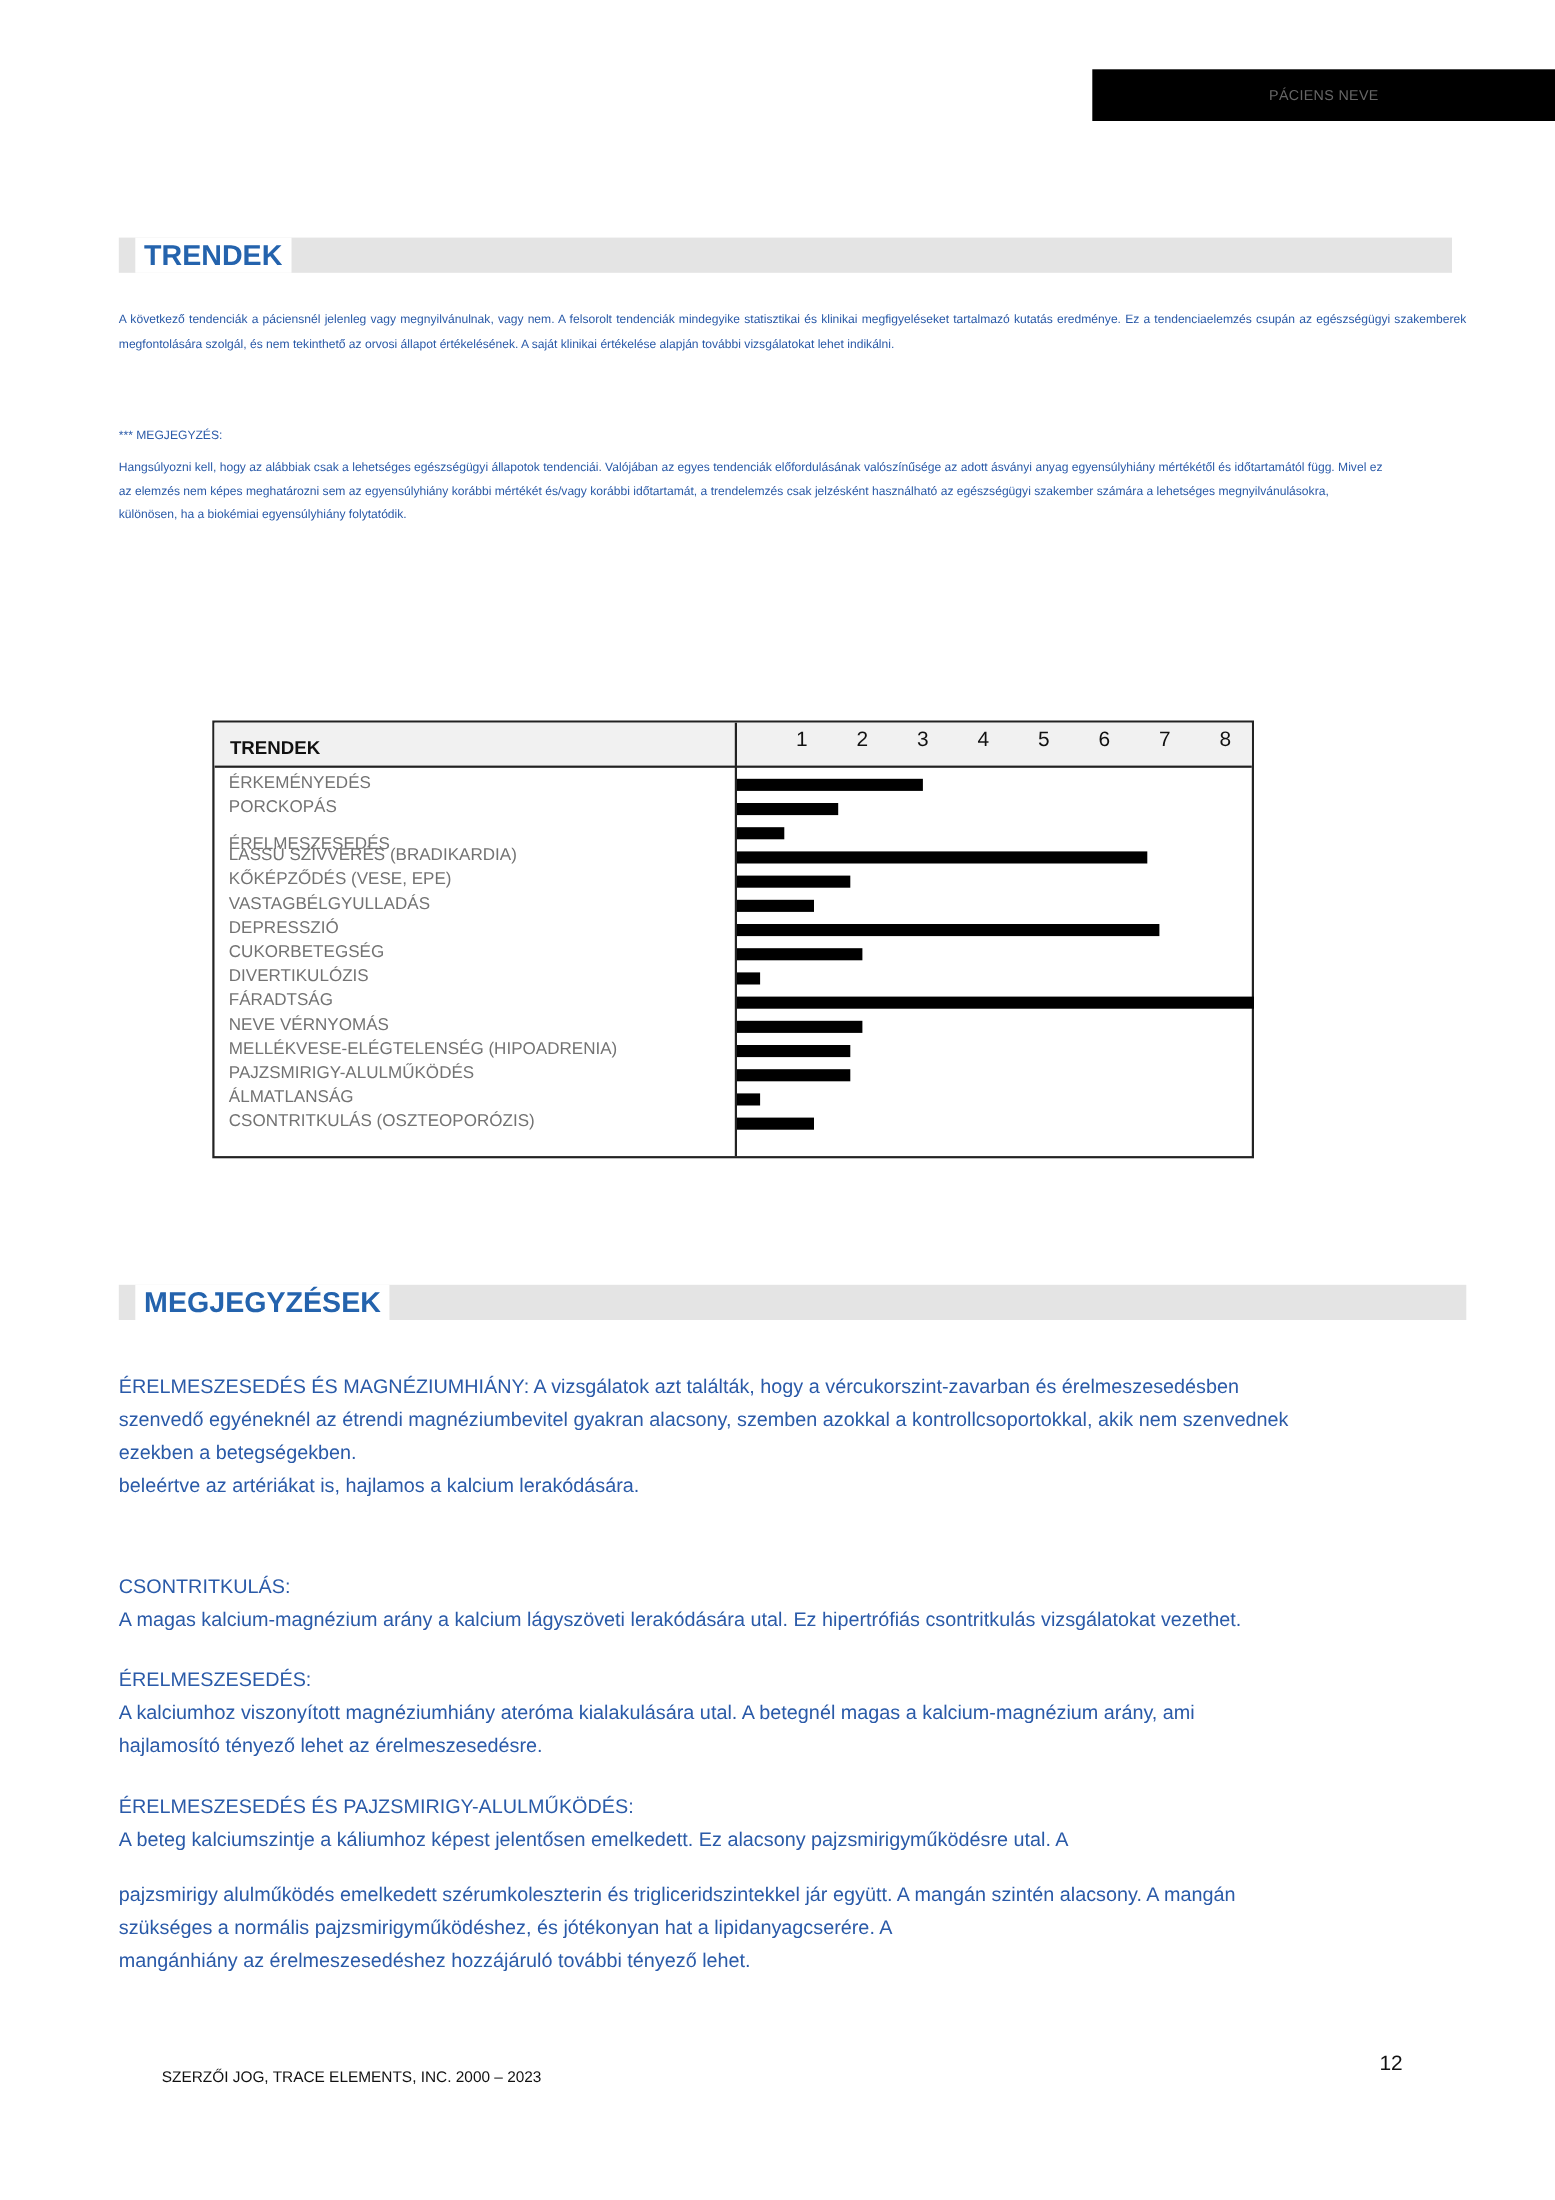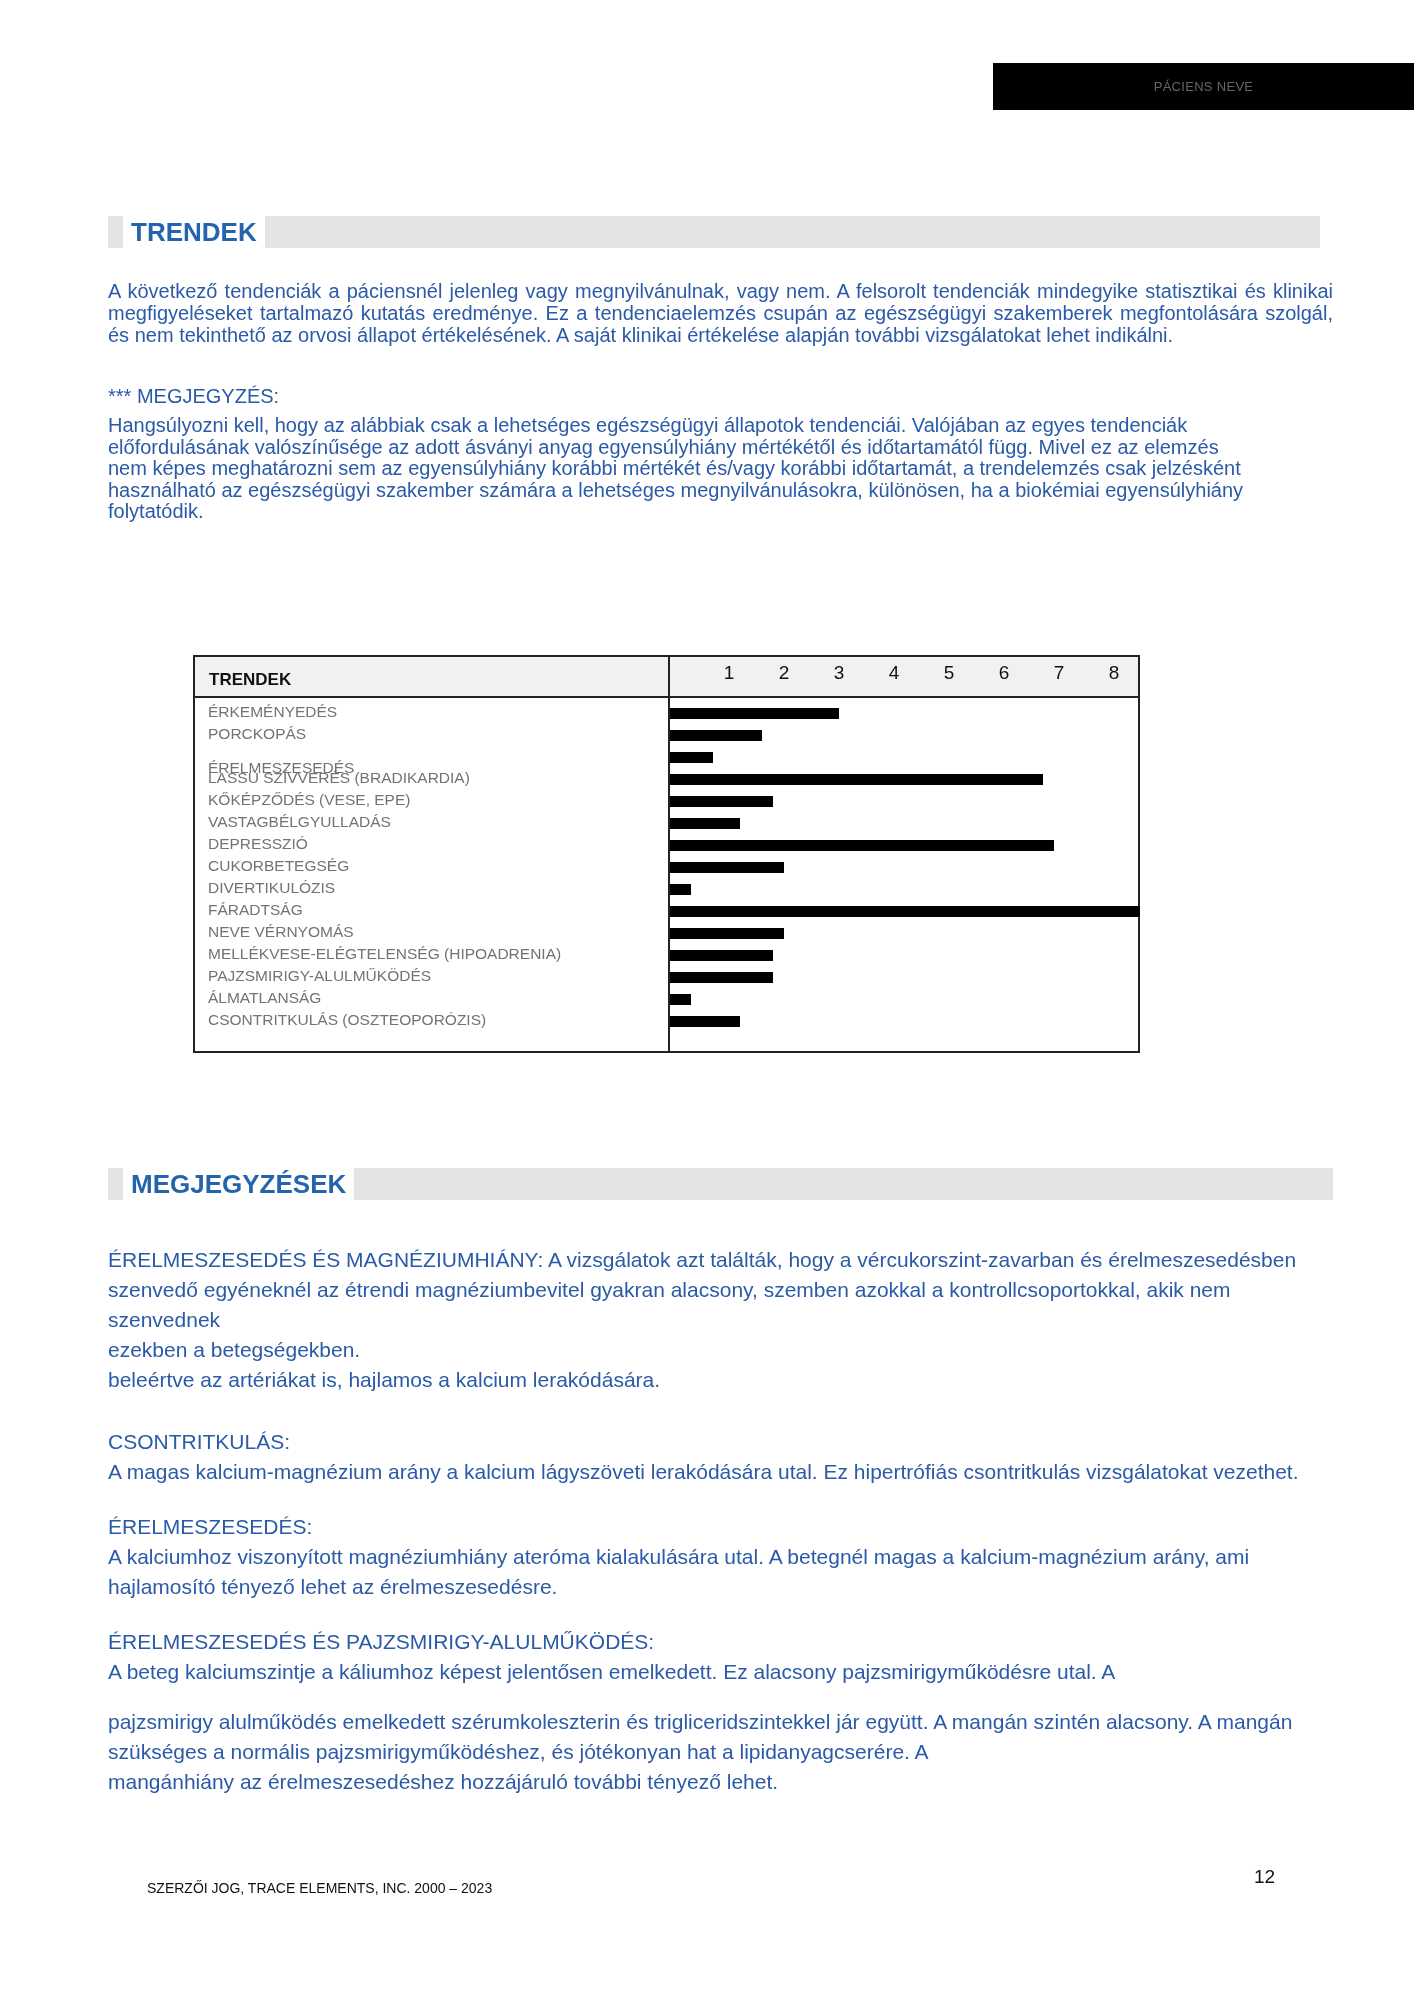--- a/index.html
+++ b/index.html
@@ -1,22 +1,22 @@
 <!DOCTYPE html>
 <html><head>
 <meta charset="utf-8">
 <style>
   html, body { margin: 0; padding: 0; }
   body { width: 1414px; height: 2000px; background: #ffffff; position: relative; font-family: "Liberation Sans", sans-serif; color: #2a5aa8; overflow: hidden; }
   .patient-box { position: absolute; left: 993px; top: 63px; width: 421px; height: 47px; background: #000000; display: flex; align-items: center; justify-content: center; font-size: 13px; color: #666; letter-spacing: 0.3px; }
   .section-bar { position: absolute; left: 108px; height: 32px; background: #e4e4e4; }
   .section-bar .gap { position: absolute; left: 15px; top: 0; height: 32px; background: #fff; padding: 0 8px; display: flex; align-items: center; font-weight: bold; font-size: 26px; color: #2463ad; }
-  .para { position: absolute; left: 108px; width: 1225px; font-size: 20px; line-height: 22px; color: #2a5aa8; }
+  .para { position: absolute; left: 108px; width: 1225px; font-size: 11px; line-height: 22px; color: #2a5aa8; }
   .justify { text-align: justify; text-align-last: left; }
-  .note { position: absolute; left: 108px; width: 1240px; font-size: 21px; color: #2a5aa8; line-height: 30px; }
+  .note { position: absolute; left: 108px; width: 1240px; font-size: 18px; color: #2a5aa8; line-height: 30px; }
   .chart { position: absolute; left: 193px; top: 655px; width: 947px; height: 398px; border: 2px solid #222; box-sizing: border-box; }
   .chart-head { position: absolute; left: 0; top: 0; width: 100%; height: 41px; background: #f1f1f1; border-bottom: 2px solid #222; box-sizing: border-box; }
   .chart-head-title { position: absolute; left: 14px; top: 13px; font-weight: bold; font-size: 17px; color: #111; }
   .divider { position: absolute; left: 473px; top: 0; width: 2px; height: 100%; background: #222; }
   .tick { position: absolute; top: 5px; font-size: 19px; color: #111; transform: translateX(-50%); }
   .row-label { position: absolute; left: 13px; font-size: 15.5px; color: #737373; white-space: nowrap; }
   .bar { position: absolute; left: 475px; height: 11px; background: #000; }
   .footer-copy { position: absolute; left: 147px; top: 1880px; font-size: 14px; color: #111; }
   .page-num { position: absolute; left: 1254px; top: 1866px; font-size: 19px; color: #111; }
 </style>

